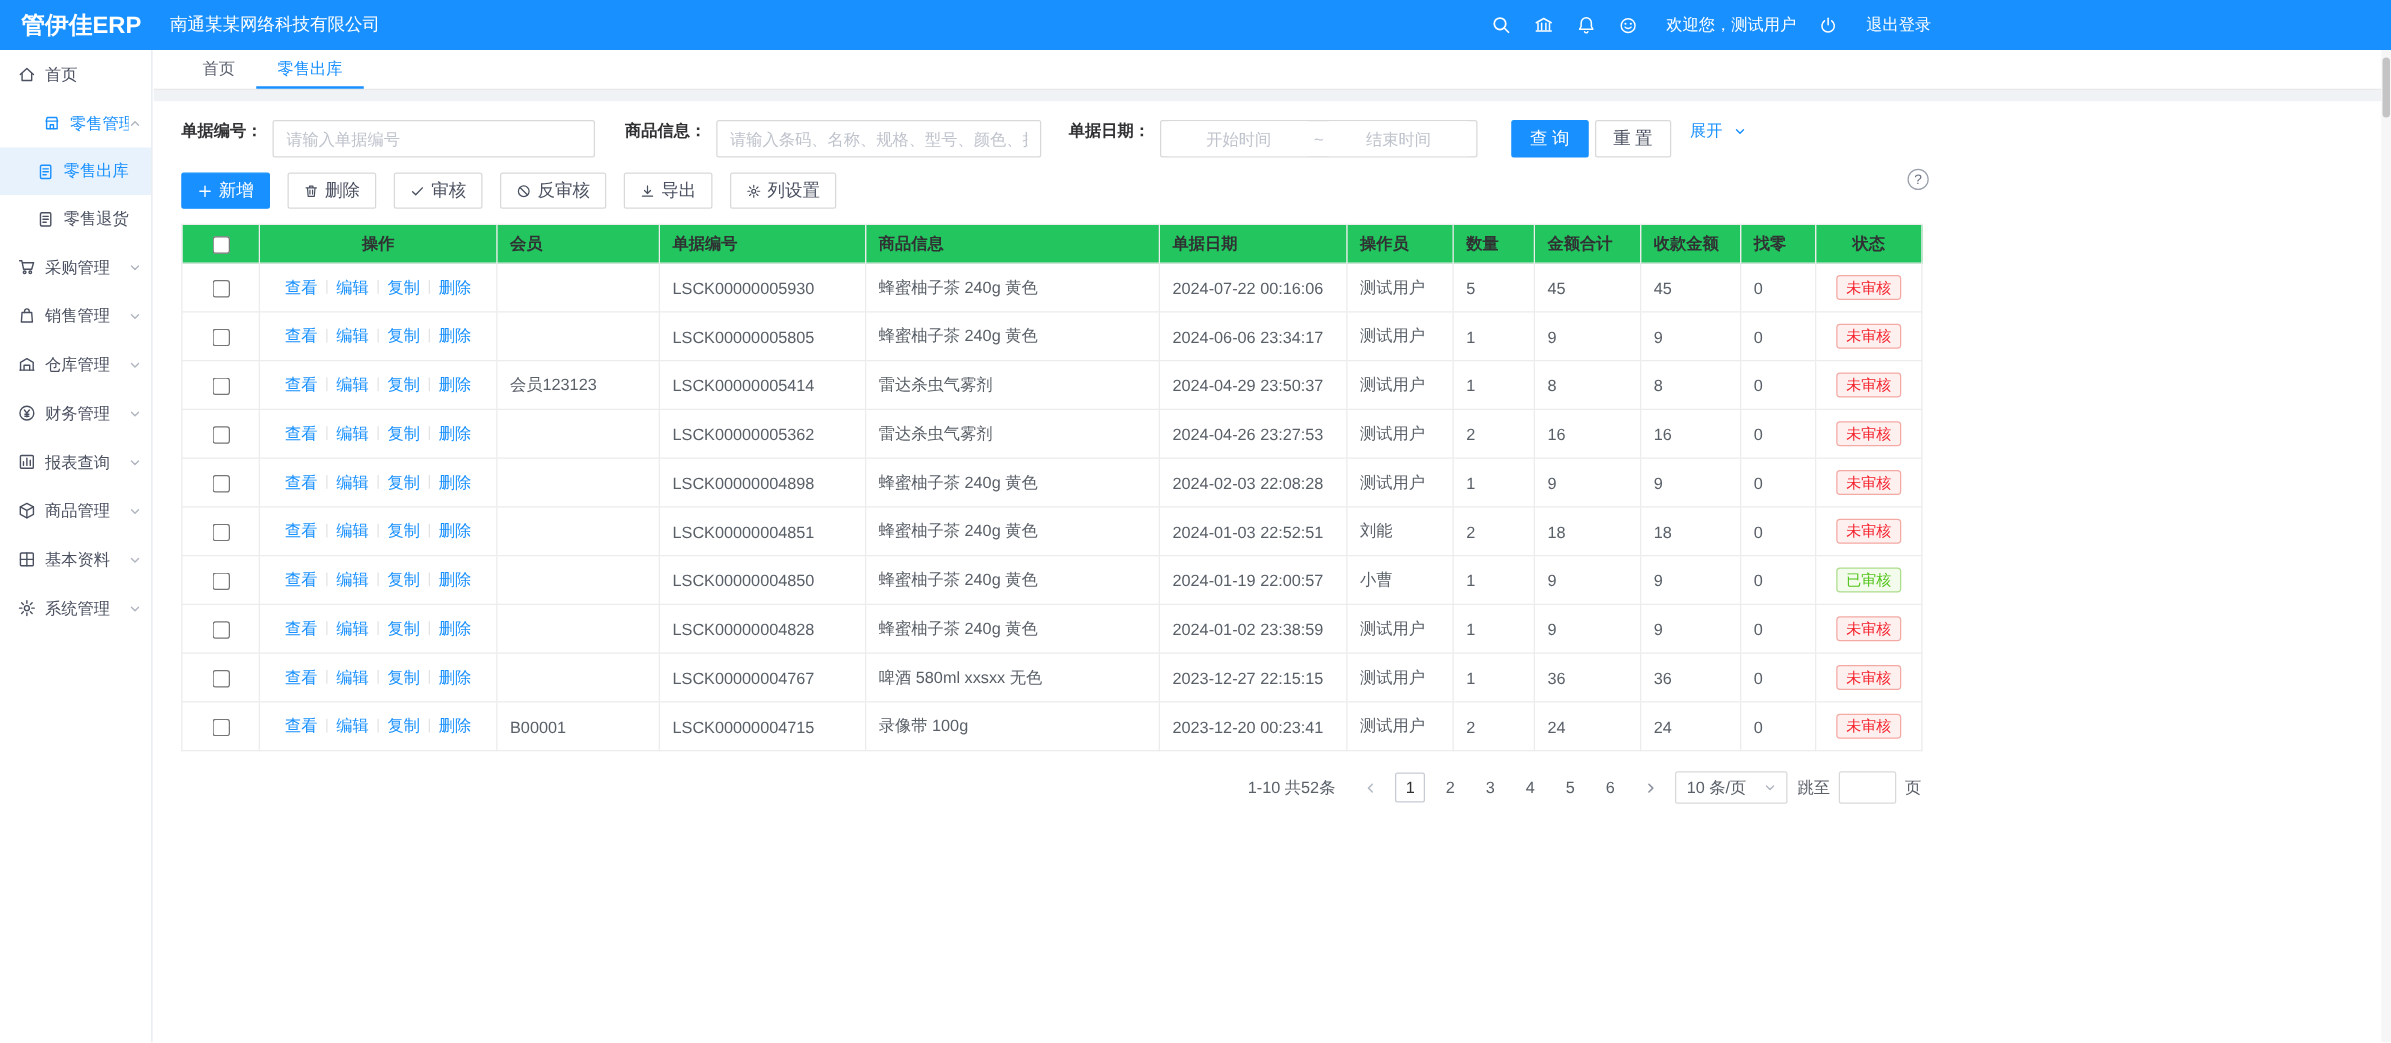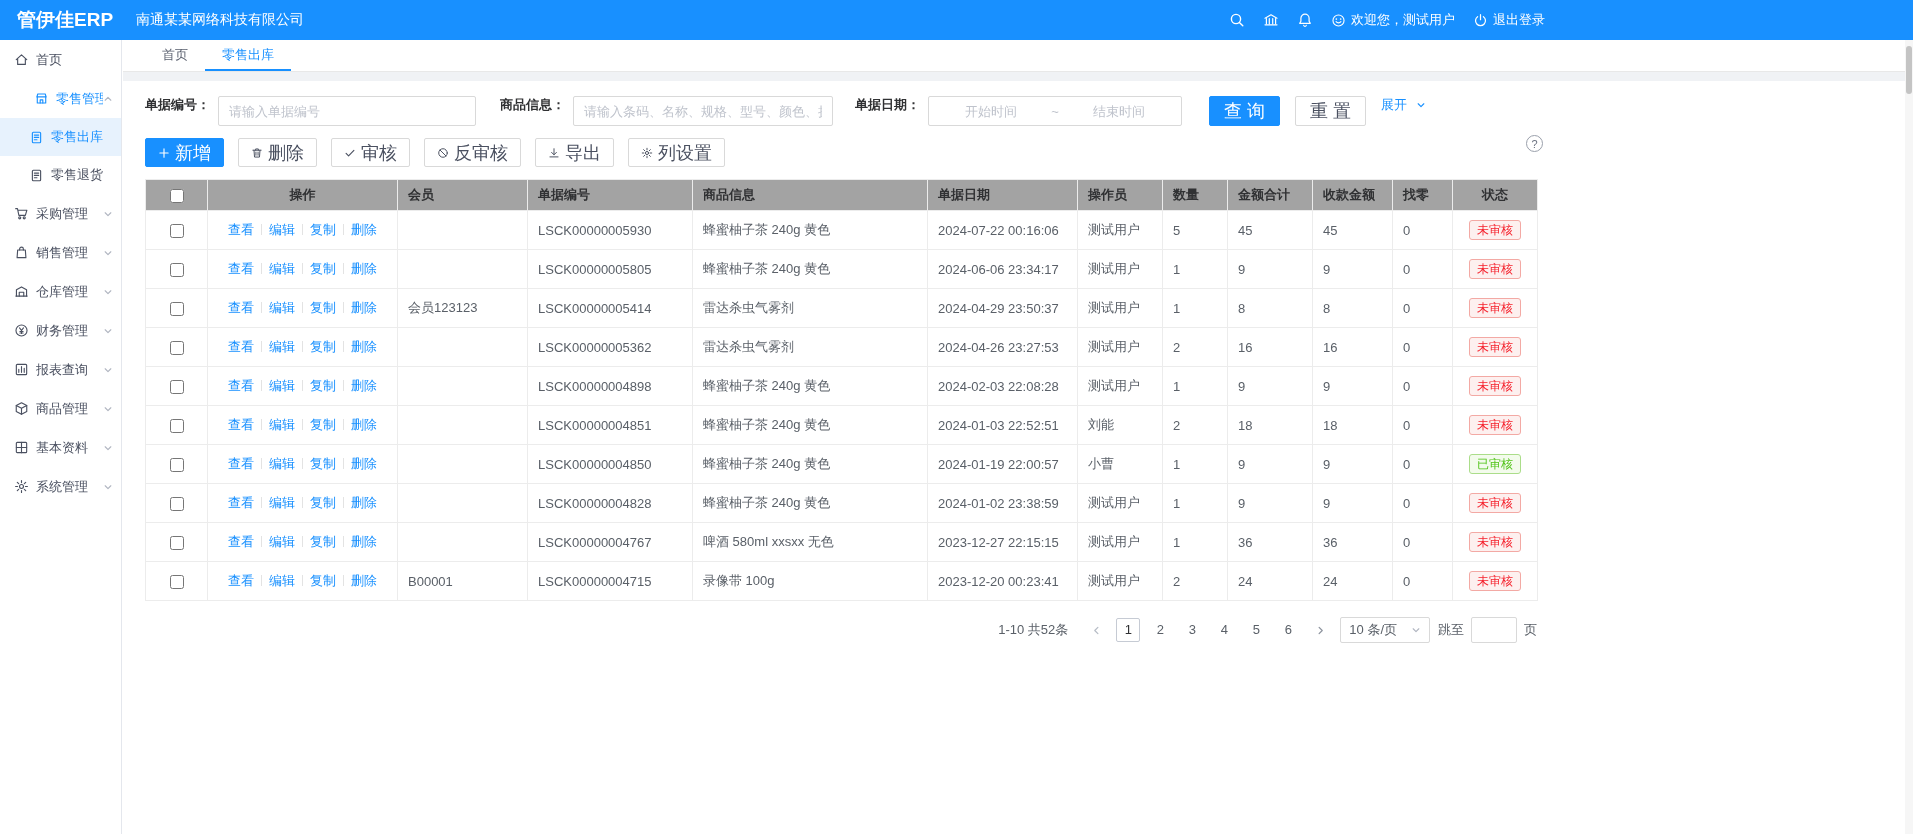--- a/index.html
+++ b/index.html
@@ -10,21 +10,21 @@
   *{box-sizing:border-box;margin:0;padding:0;}
   html,body{width:1913px;height:834px;}
   body{font-family:"Liberation Sans","DejaVu Sans",sans-serif;background:#fff;position:relative;overflow:hidden;font-size:13px;}
 
   
   .topbar{position:absolute;top:0;left:0;width:1913px;height:40px;background:var(--primary);display:flex;align-items:center;color:#fff;z-index:10;}
   .logo{width:122px;padding-left:17px;font-size:19px;font-weight:bold;white-space:nowrap;}
   .company{margin-left:14px;font-size:14px;white-space:nowrap;}
   .topbar-right{margin-left:auto;margin-right:368px;display:flex;align-items:center;gap:18px;}
   .tb-icon{display:flex;align-items:center;}
-  .tb-user,.tb-logout{display:flex;align-items:center;gap:5px;cursor:pointer;font-size:13px;white-space:nowrap;}
+  .tb-user,.tb-logout{display:flex;align-items:center;gap:23px;cursor:pointer;font-size:13px;white-space:nowrap;}
 
   
   .sidebar{position:absolute;top:40px;left:0;bottom:0;width:122px;background:#fff;border-right:1px solid #e4e7ed;overflow:hidden;}
   .menu-item{height:39px;display:flex;align-items:center;padding:0 8px 0 14px;color:#4a5060;cursor:pointer;white-space:nowrap;}
   .menu-item .mi-icon{display:flex;align-items:center;margin-right:7px;flex:0 0 auto;}
   .menu-item .mi-label{flex:1;font-size:13px;overflow:hidden;}
   .menu-item .mi-caret{display:flex;align-items:center;color:#b0b5c0;}
   .menu-item.blue{color:var(--primary);margin-left:20px;}
   .menu-item.child{padding-left:29px;height:38px;}
   .menu-item.child.active{background:#e7f2fd;color:var(--primary);}
@@ -41,35 +41,35 @@
   .filters{display:flex;align-items:flex-start;}
   .f-label{font-weight:700;color:#303133;margin-right:8px;white-space:nowrap;}
   input{font-family:inherit;font-size:13px;color:#333;outline:none;}
   .f-input{height:30px;border:1px solid #d9d9d9;border-radius:2px;padding:0 10px;background:#fff;}
   .f-input::placeholder,.dr-input::placeholder,.jump-input::placeholder{color:#bfc3cc;}
   .in-bill{width:258px;margin-right:24px;}
   .in-prod{width:260px;margin-right:22px;}
   .date-range{width:254px;height:30px;border:1px solid #d9d9d9;border-radius:2px;display:flex;align-items:center;padding:0 6px;background:#fff;}
   .dr-input{border:none;flex:1;min-width:0;text-align:center;height:28px;}
   .dr-sep{color:#bfc3cc;padding:0 4px;}
-  .btn{height:30px;border-radius:2px;border:1px solid #d9d9d9;background:#fff;color:#4a5060;font-size:18px;padding:0 14px;cursor:pointer;font-family:Liberation Sans, sans-serif;display:inline-flex;align-items:center;gap:5px;white-space:nowrap;}
+  .btn{height:30px;border-radius:2px;border:1px solid #d9d9d9;background:#fff;color:#4a5060;font-size:14px;padding:0 14px;cursor:pointer;font-family:Liberation Serif, serif;display:inline-flex;align-items:center;gap:5px;white-space:nowrap;}
   .btn.primary{background:var(--primary);border-color:var(--primary);color:#fff;}
   .btn-search{margin-left:27px;}
-  .btn-reset{margin-left:15px;}
+  .btn-reset{margin-left:5px;}
   .expand-link{color:var(--primary);margin-left:15px;display:inline-flex;align-items:center;gap:9px;cursor:pointer;white-space:nowrap;}
 
   
   .toolbar{margin-top:12px;display:flex;align-items:center;gap:14px;}
   .toolbar .btn{height:29px;padding:0 12px;}
   .bi{display:flex;align-items:center;}
   .help{position:absolute;top:54px;right:370px;width:17px;height:17px;border-radius:50%;border:1px solid #9aa0ab;color:#6b7280;font-size:11px;display:flex;align-items:center;justify-content:center;cursor:pointer;}
 
   
   .data-table{border-collapse:collapse;table-layout:fixed;width:1392px;margin-top:12px;background:#fff;}
-  .data-table th{background:#a3a3a3;border:1px solid #ececec;color:#303133;font-weight:700;height:31px;padding:0 10px;text-align:left;font-size:13px;white-space:nowrap;margin-top:44px;}
+  .data-table th{background:#22c55e;border:1px solid #ececec;color:#303133;font-weight:700;height:31px;padding:0 10px;text-align:left;font-size:13px;white-space:nowrap;margin-top:44px;}
   .data-table td{border:1px solid #ececec;color:#5a6068;height:39px;padding:0 10px;font-size:13px;overflow:hidden;white-space:nowrap;background:#fff;}
   .center{text-align:center !important;}
   .cb{width:14px;height:14px;accent-color:var(--primary);vertical-align:middle;cursor:pointer;}
   .act-link{color:var(--primary);cursor:pointer;}
   .act-sep{display:inline-block;width:1px;height:11px;background:#e3e3e3;margin:0 7px;vertical-align:-1px;}
   .badge{display:inline-block;font-size:12px;line-height:18px;padding:0 7px;border-radius:3px;border:1px solid;}
   .badge.red{color:var(--status-unaudited);border-color:#f3a9a4;background:#fdf0ef;}
   .badge.green{color:var(--status-audited);border-color:#abdd8a;background:#f3fbec;}
 
   

